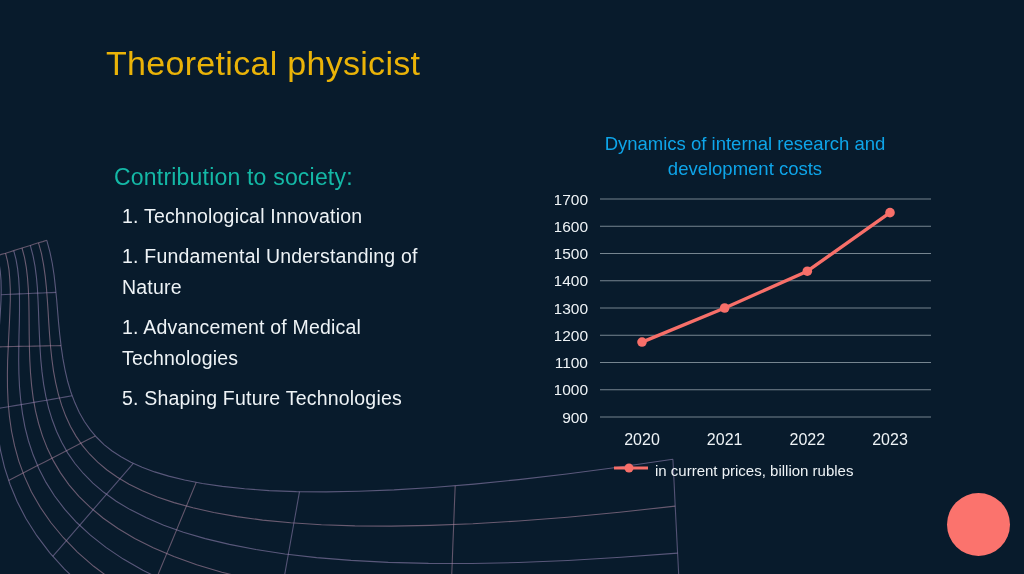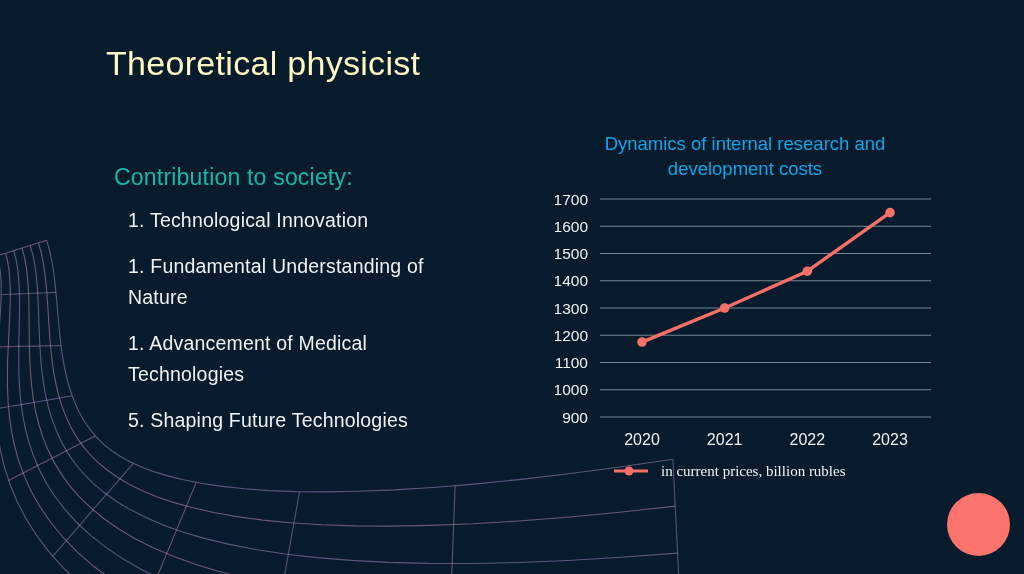--- a/index.html
+++ b/index.html
@@ -7,37 +7,37 @@
     position:relative;
     width:1024px;height:574px;
     background:#081b2c;
     overflow:hidden;
     font-family:"Liberation Sans", sans-serif;
     color:#eef3f6;
   }
   .mesh-svg{position:absolute;left:0;top:0;width:1024px;height:574px;pointer-events:none;}
   .slide-title{
     position:absolute;left:106px;top:44px;margin:0;
-    font-size:34px;font-weight:400;letter-spacing:.3px;color:#fef9c3;
+    font-size:34px;font-weight:400;letter-spacing:.3px;color:#eab308;
   }
   .content{position:absolute;left:114px;top:164px;width:352px;}
   .content h2{
     margin:0 0 10px 0;font-size:23px;font-weight:400;letter-spacing:.2px;color:#14b8a6;
   }
   .content p{
-    margin:14px;font-size:19.5px;line-height:31.5px;font-weight:400;letter-spacing:.2px;color:#eef3f6;
+    margin:8px;font-size:19.5px;line-height:31.5px;font-weight:400;letter-spacing:.2px;color:#eef3f6;
   }
   .chart-title{
     position:absolute;left:580px;top:131px;width:330px;
     text-align:center;font-size:18.5px;line-height:25px;color:#0ea5e9;
   }
   .chart-plot{position:absolute;left:555px;top:185px;width:390px;height:275px;}
   .chart-legend{
     position:absolute;left:613px;top:462px;height:18px;
-    display:flex;align-items:center;gap:12px;font-family:Liberation Serif, serif;
+    display:flex;gap:6px;
   }
   .chart-legend span{font-size:15px;color:#eef3f6;}
   .accent-circle{
     position:absolute;left:947px;top:493px;width:63px;height:63px;border-radius:50%;
   }
 </style>
 </head>
 <body>
 
 <div class="slide" style="background: rgb(8, 27, 44);">

